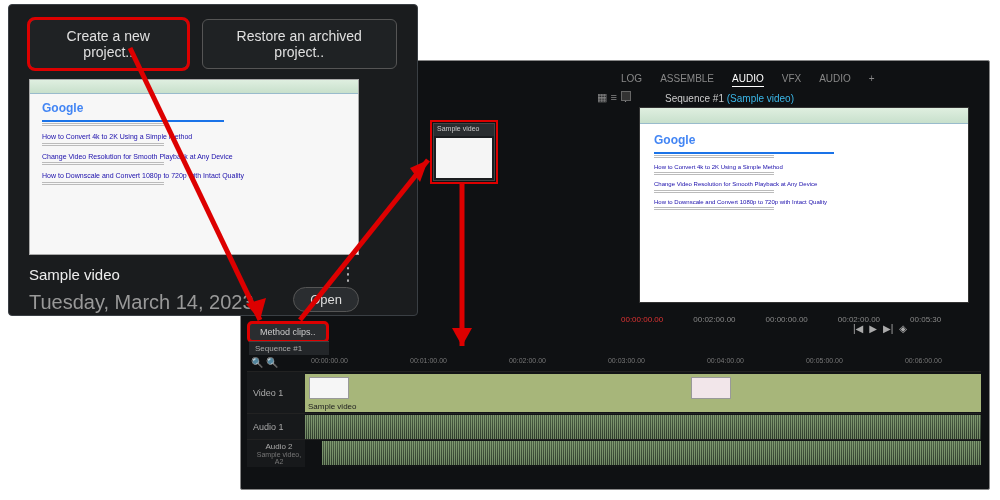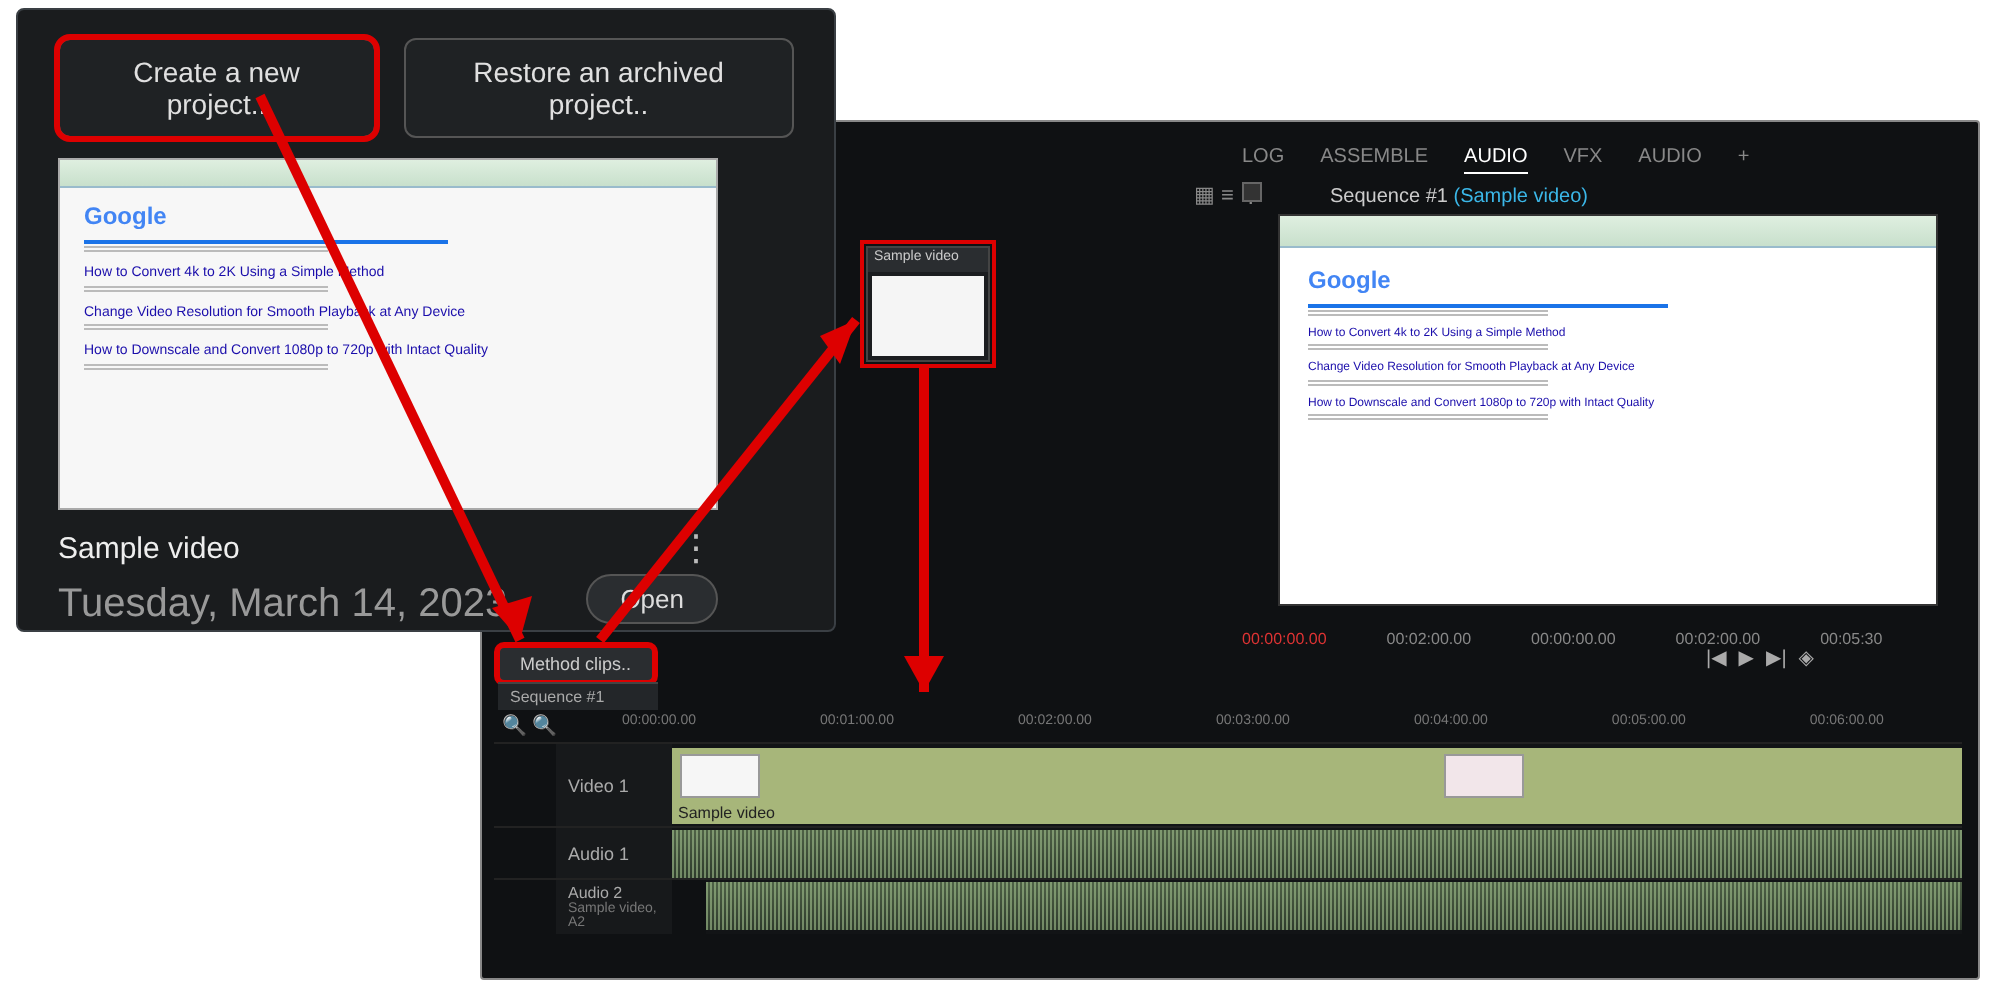--- a/index.html
+++ b/index.html
@@ -80,32 +80,32 @@
   
   .tc-row { position:absolute; left:380px; top:250px; right:10px; height:16px; display:flex; align-items:center; gap:30px; font-size:8px; color:#888; }
   .tc-row .red { color:#d33; }
   .transport { position:absolute; left:612px; top:262px; display:flex; gap:6px; font-size:10px; color:#aaa; }
   .ruler-row { position:absolute; left:70px; top:296px; right:10px; height:12px; display:flex; gap:62px; font-size:7px; color:#777; }
   .zoom-icons { position:absolute; left:10px; top:296px; font-size:10px; color:#888; display:flex; gap:4px; }
 
   
   .timeline { position:absolute; left:6px; top:310px; right:8px; bottom:8px; }
   .track { display:flex; align-items:stretch; border-top:1px solid #222; }
-  .track-label { width:58px; background:#17191b; color:#aaa; font-size:9px; display:flex; align-items:center; padding-left:6px;margin-left:31px; }
+  .track-label { width:58px; background:#17191b; color:#aaa; font-size:9px; display:flex; align-items:center; padding-left:6px; }
   .track-content { flex:1; position:relative; background:#121416; }
   .vtrack { height:42px; }
   .vclip {
     position:absolute; left:0; top:2px; height:38px; width:100%;
     background:#a7b67a;
   }
   .vclip .th { position:absolute; top:3px; width:40px; height:22px; background:#f6f6f6; border:1px solid #999; }
   .vclip .th1 { left:4px; }
   .vclip .th2 { left:386px; background:#f2e6ea; }
   .vclip .lbl { position:absolute; left:3px; bottom:1px; font-size:8px; color:#222; }
-  .atrack { height:26px; }
+  .atrack { height:26px;text-align:center; }
   .aclip {
     position:absolute; left:0; top:1px; height:24px; width:100%;
     background:#394a36;
     background-image:
       repeating-linear-gradient(90deg, rgba(160,190,140,.6) 0 1px, transparent 1px 2px),
       linear-gradient(#4e6146,#2e3b2c);
   }
   .atrack2 { height:28px;gap:17px; }
   .atrack2 .track-label { font-size:8px; line-height:1; }
 

